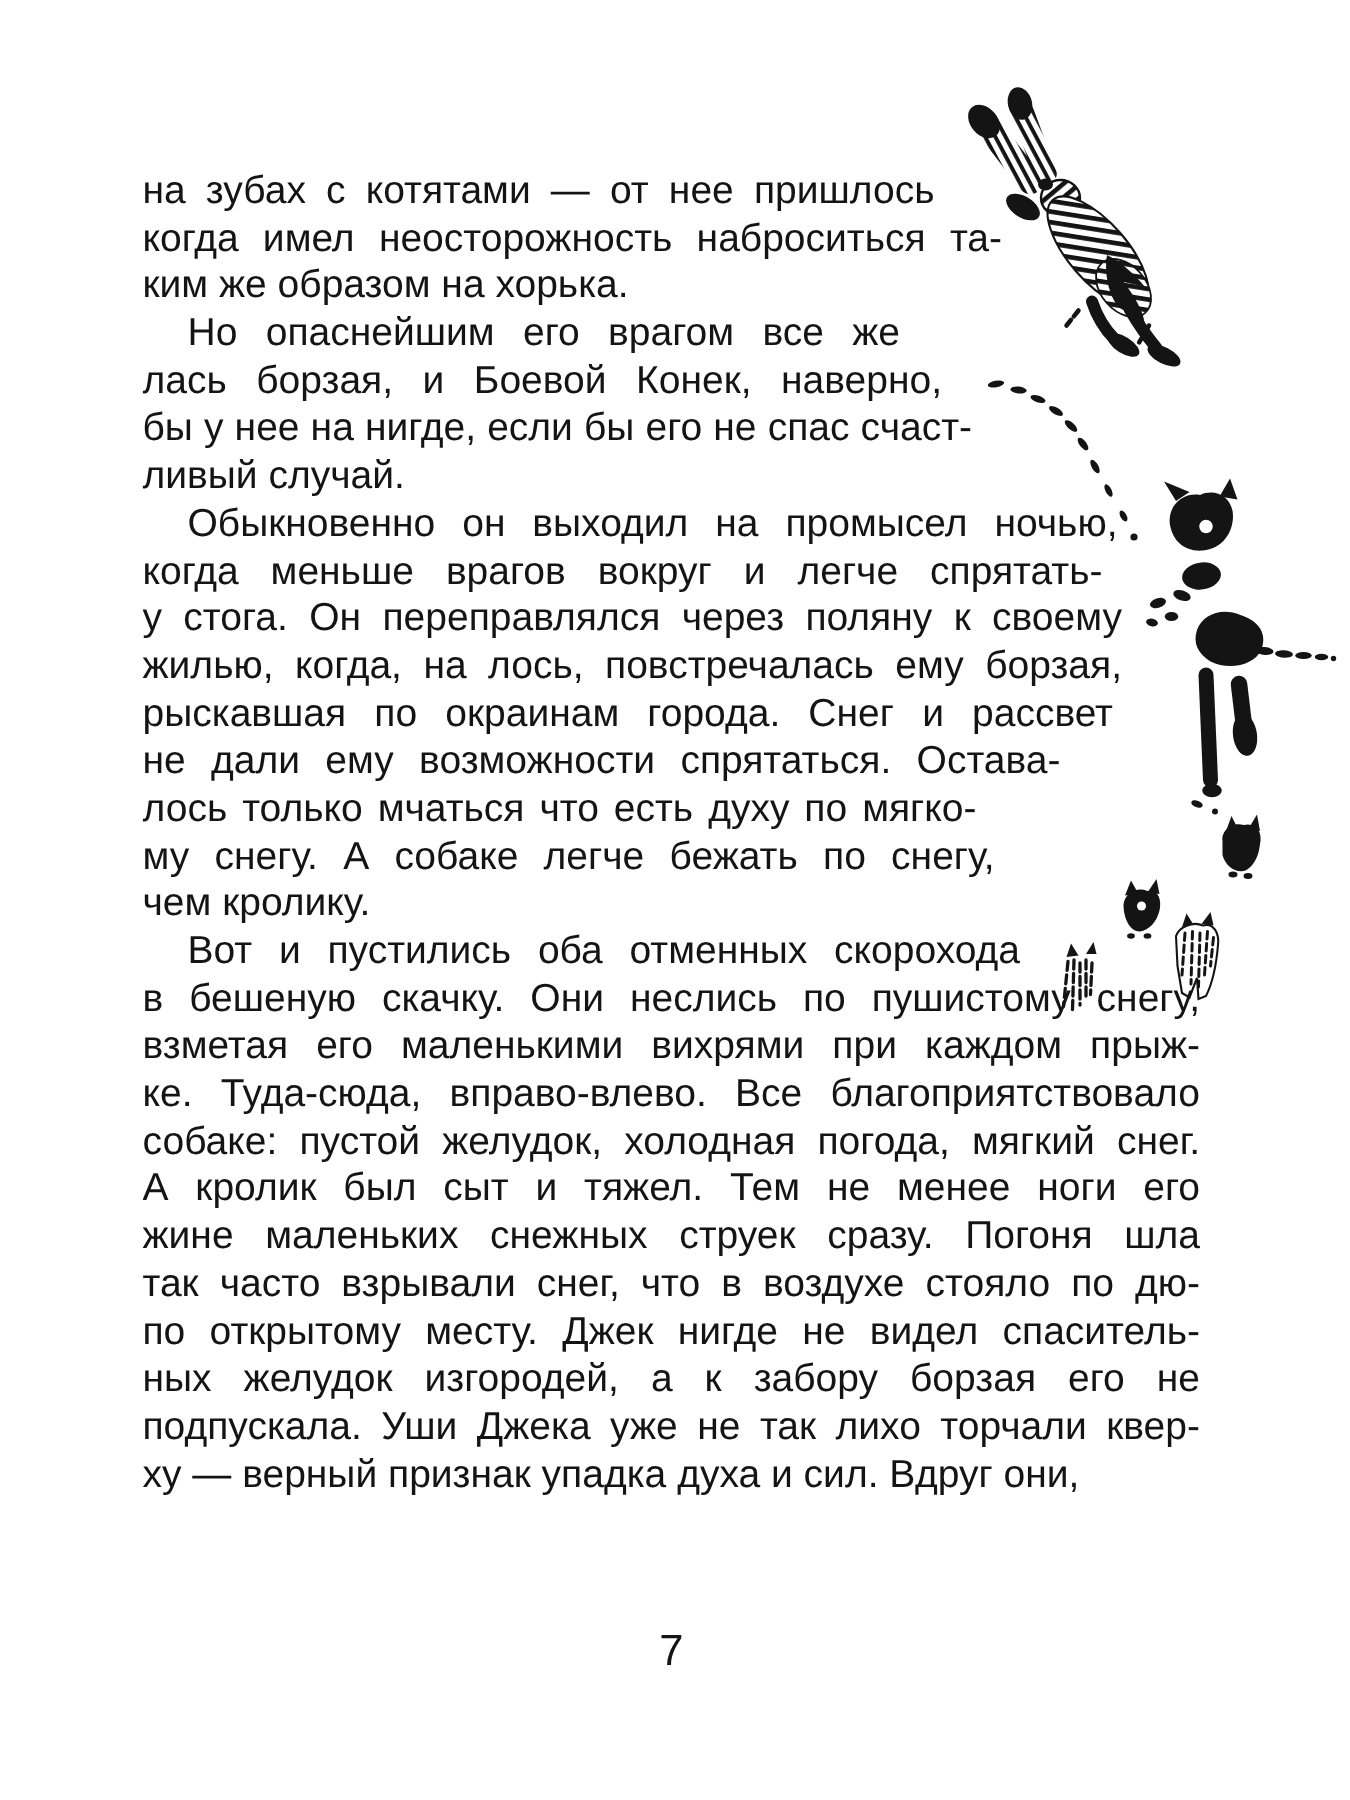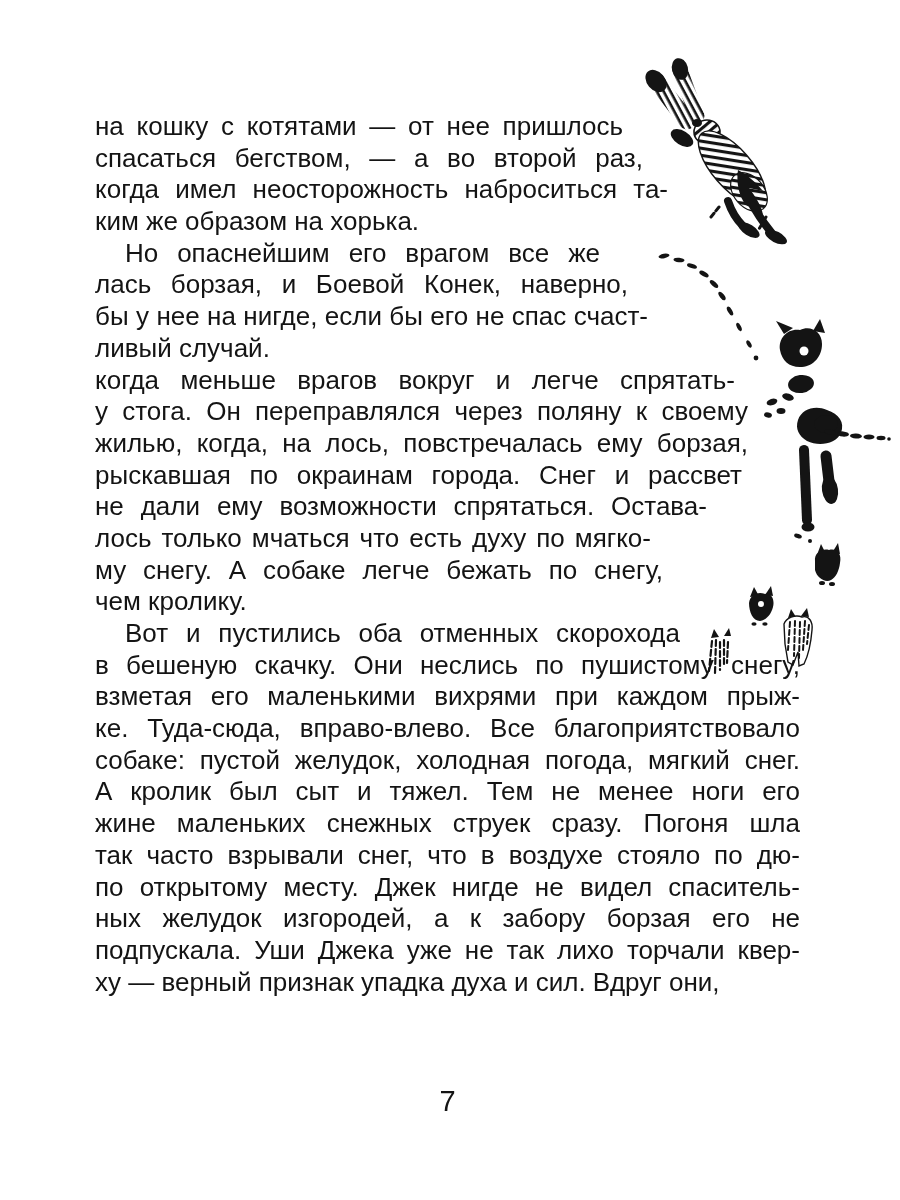--- a/index.html
+++ b/index.html
@@ -159,34 +159,34 @@
         <line x1="200" y1="602" x2="199" y2="638"></line>
         <line x1="205" y1="601" x2="203" y2="630"></line>
         <line x1="209" y1="605" x2="207" y2="624"></line>
       </g>
     </g>
   </svg>
 
   <div class="text-block">
 
     <div class="para">
-      <div class="line" style="width:528px">на кошку с котятами — от нее пришлось</div>
-      <div class="line" style="width:548px">спасаться бегством, — а во второй раз,</div>
+      <div class="line" style="width:528px">на зубах с котятами — от нее пришлось</div>
       <div class="line" style="width:573px">когда имел неосторожность наброситься та-</div>
       <div class="line end">ким же образом на хорька.</div>
     </div>
 
     <div class="para">
       <div class="line indent" style="width:505px">Но опаснейшим его врагом все же остава-</div>
       <div class="line" style="width:533px">лась борзая, и Боевой Конек, наверно, погиб</div>
       <div class="line" style="width:553px">бы у нее на нигде, если бы его не спас счаст-</div>
       <div class="line end">ливый случай.</div>
     </div>
 
     <div class="para">
+      <div class="line indent" style="width:650px">Обыкновенно он выходил на промысел ночью,</div>
       <div class="line" style="width:640px">когда меньше врагов вокруг и легче спрятать-</div>
       <div class="line" style="width:653px">у стога. Он переправлялся через поляну к своему</div>
       <div class="line" style="width:653px">жилью, когда, на лось, повстречалась ему борзая,</div>
       <div class="line" style="width:647px">рыскавшая по окраинам города. Снег и рассвет</div>
       <div class="line" style="width:612px">не дали ему возможности спрятаться. Остава-</div>
       <div class="line" style="width:556px">лось только мчаться что есть духу по мягко-</div>
       <div class="line" style="width:568px">му снегу. А собаке легче бежать по снегу,</div>
       <div class="line end">чем кролику.</div>
     </div>
 

